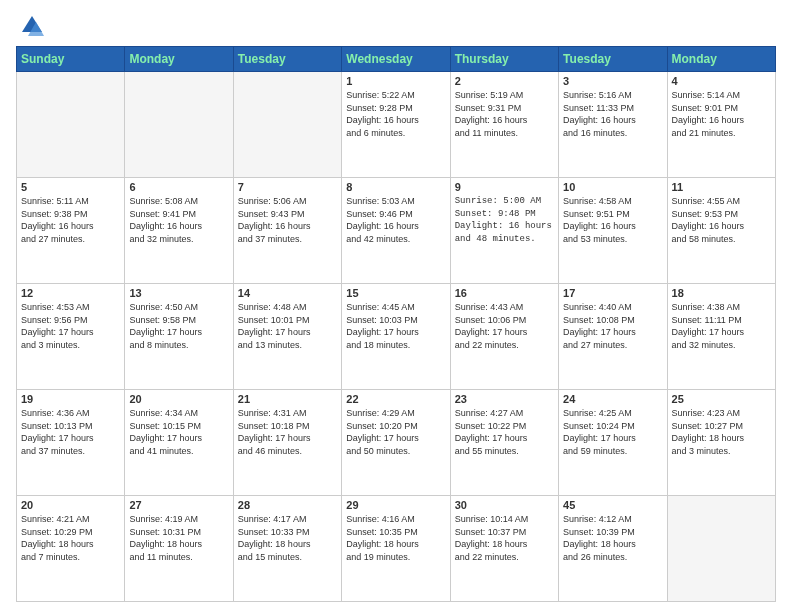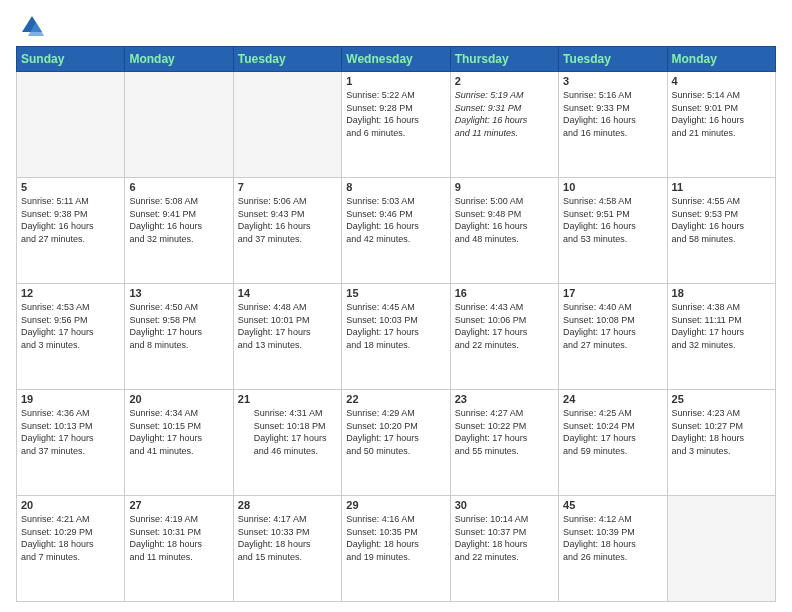--- a/index.html
+++ b/index.html
@@ -141,29 +141,29 @@
           <td class="empty"></td>
           <td>
             <span class="day-num">1</span>
             <div class="day-info" style="white-space: pre-line;">Sunrise: 5:22 AM
 Sunset: 9:28 PM
 Daylight: 16 hours
 and 6 minutes.</div>
           </td>
           <td>
             <span class="day-num">2</span>
-            <div class="day-info" style="white-space: pre-line; font-style: italic;">Sunrise: 5:19 AM
+            <div class="day-info" style="white-space: pre-line;">Sunrise: 5:19 AM
 Sunset: 9:31 PM
 Daylight: 16 hours
 and 11 minutes.</div>
           </td>
           <td>
             <span class="day-num">3</span>
             <div class="day-info" style="white-space: pre-line;">Sunrise: 5:16 AM
-Sunset: 9:33 PM
+Sunset: 11:33 PM
 Daylight: 16 hours
 and 16 minutes.</div>
           </td>
           <td>
             <span class="day-num">4</span>
             <div class="day-info" style="white-space: pre-line;">Sunrise: 5:14 AM
 Sunset: 9:01 PM
 Daylight: 16 hours
 and 21 minutes.</div>
           </td>
@@ -192,21 +192,21 @@
           </td>
           <td>
             <span class="day-num">8</span>
             <div class="day-info" style="white-space: pre-line;">Sunrise: 5:03 AM
 Sunset: 9:46 PM
 Daylight: 16 hours
 and 42 minutes.</div>
           </td>
           <td>
             <span class="day-num">9</span>
-            <div class="day-info" style="white-space: pre-line;">Sunrise: 5:00 AM
+            <div class="day-info" style="white-space: pre-line; font-family: Liberation Mono, monospace;">Sunrise: 5:00 AM
 Sunset: 9:48 PM
 Daylight: 16 hours
 and 48 minutes.</div>
           </td>
           <td>
             <span class="day-num">10</span>
             <div class="day-info" style="white-space: pre-line;">Sunrise: 4:58 AM
 Sunset: 9:51 PM
 Daylight: 16 hours
 and 53 minutes.</div>
@@ -280,21 +280,21 @@
           </td>
           <td>
             <span class="day-num">20</span>
             <div class="day-info" style="white-space: pre-line;">Sunrise: 4:34 AM
 Sunset: 10:15 PM
 Daylight: 17 hours
 and 41 minutes.</div>
           </td>
           <td>
             <span class="day-num">21</span>
-            <div class="day-info" style="white-space: pre-line; margin-left: 16px;">Sunrise: 4:31 AM
+            <div class="day-info" style="white-space: pre-line;">Sunrise: 4:31 AM
 Sunset: 10:18 PM
 Daylight: 17 hours
 and 46 minutes.</div>
           </td>
           <td>
             <span class="day-num">22</span>
             <div class="day-info" style="white-space: pre-line;">Sunrise: 4:29 AM
 Sunset: 10:20 PM
 Daylight: 17 hours
 and 50 minutes.</div>

